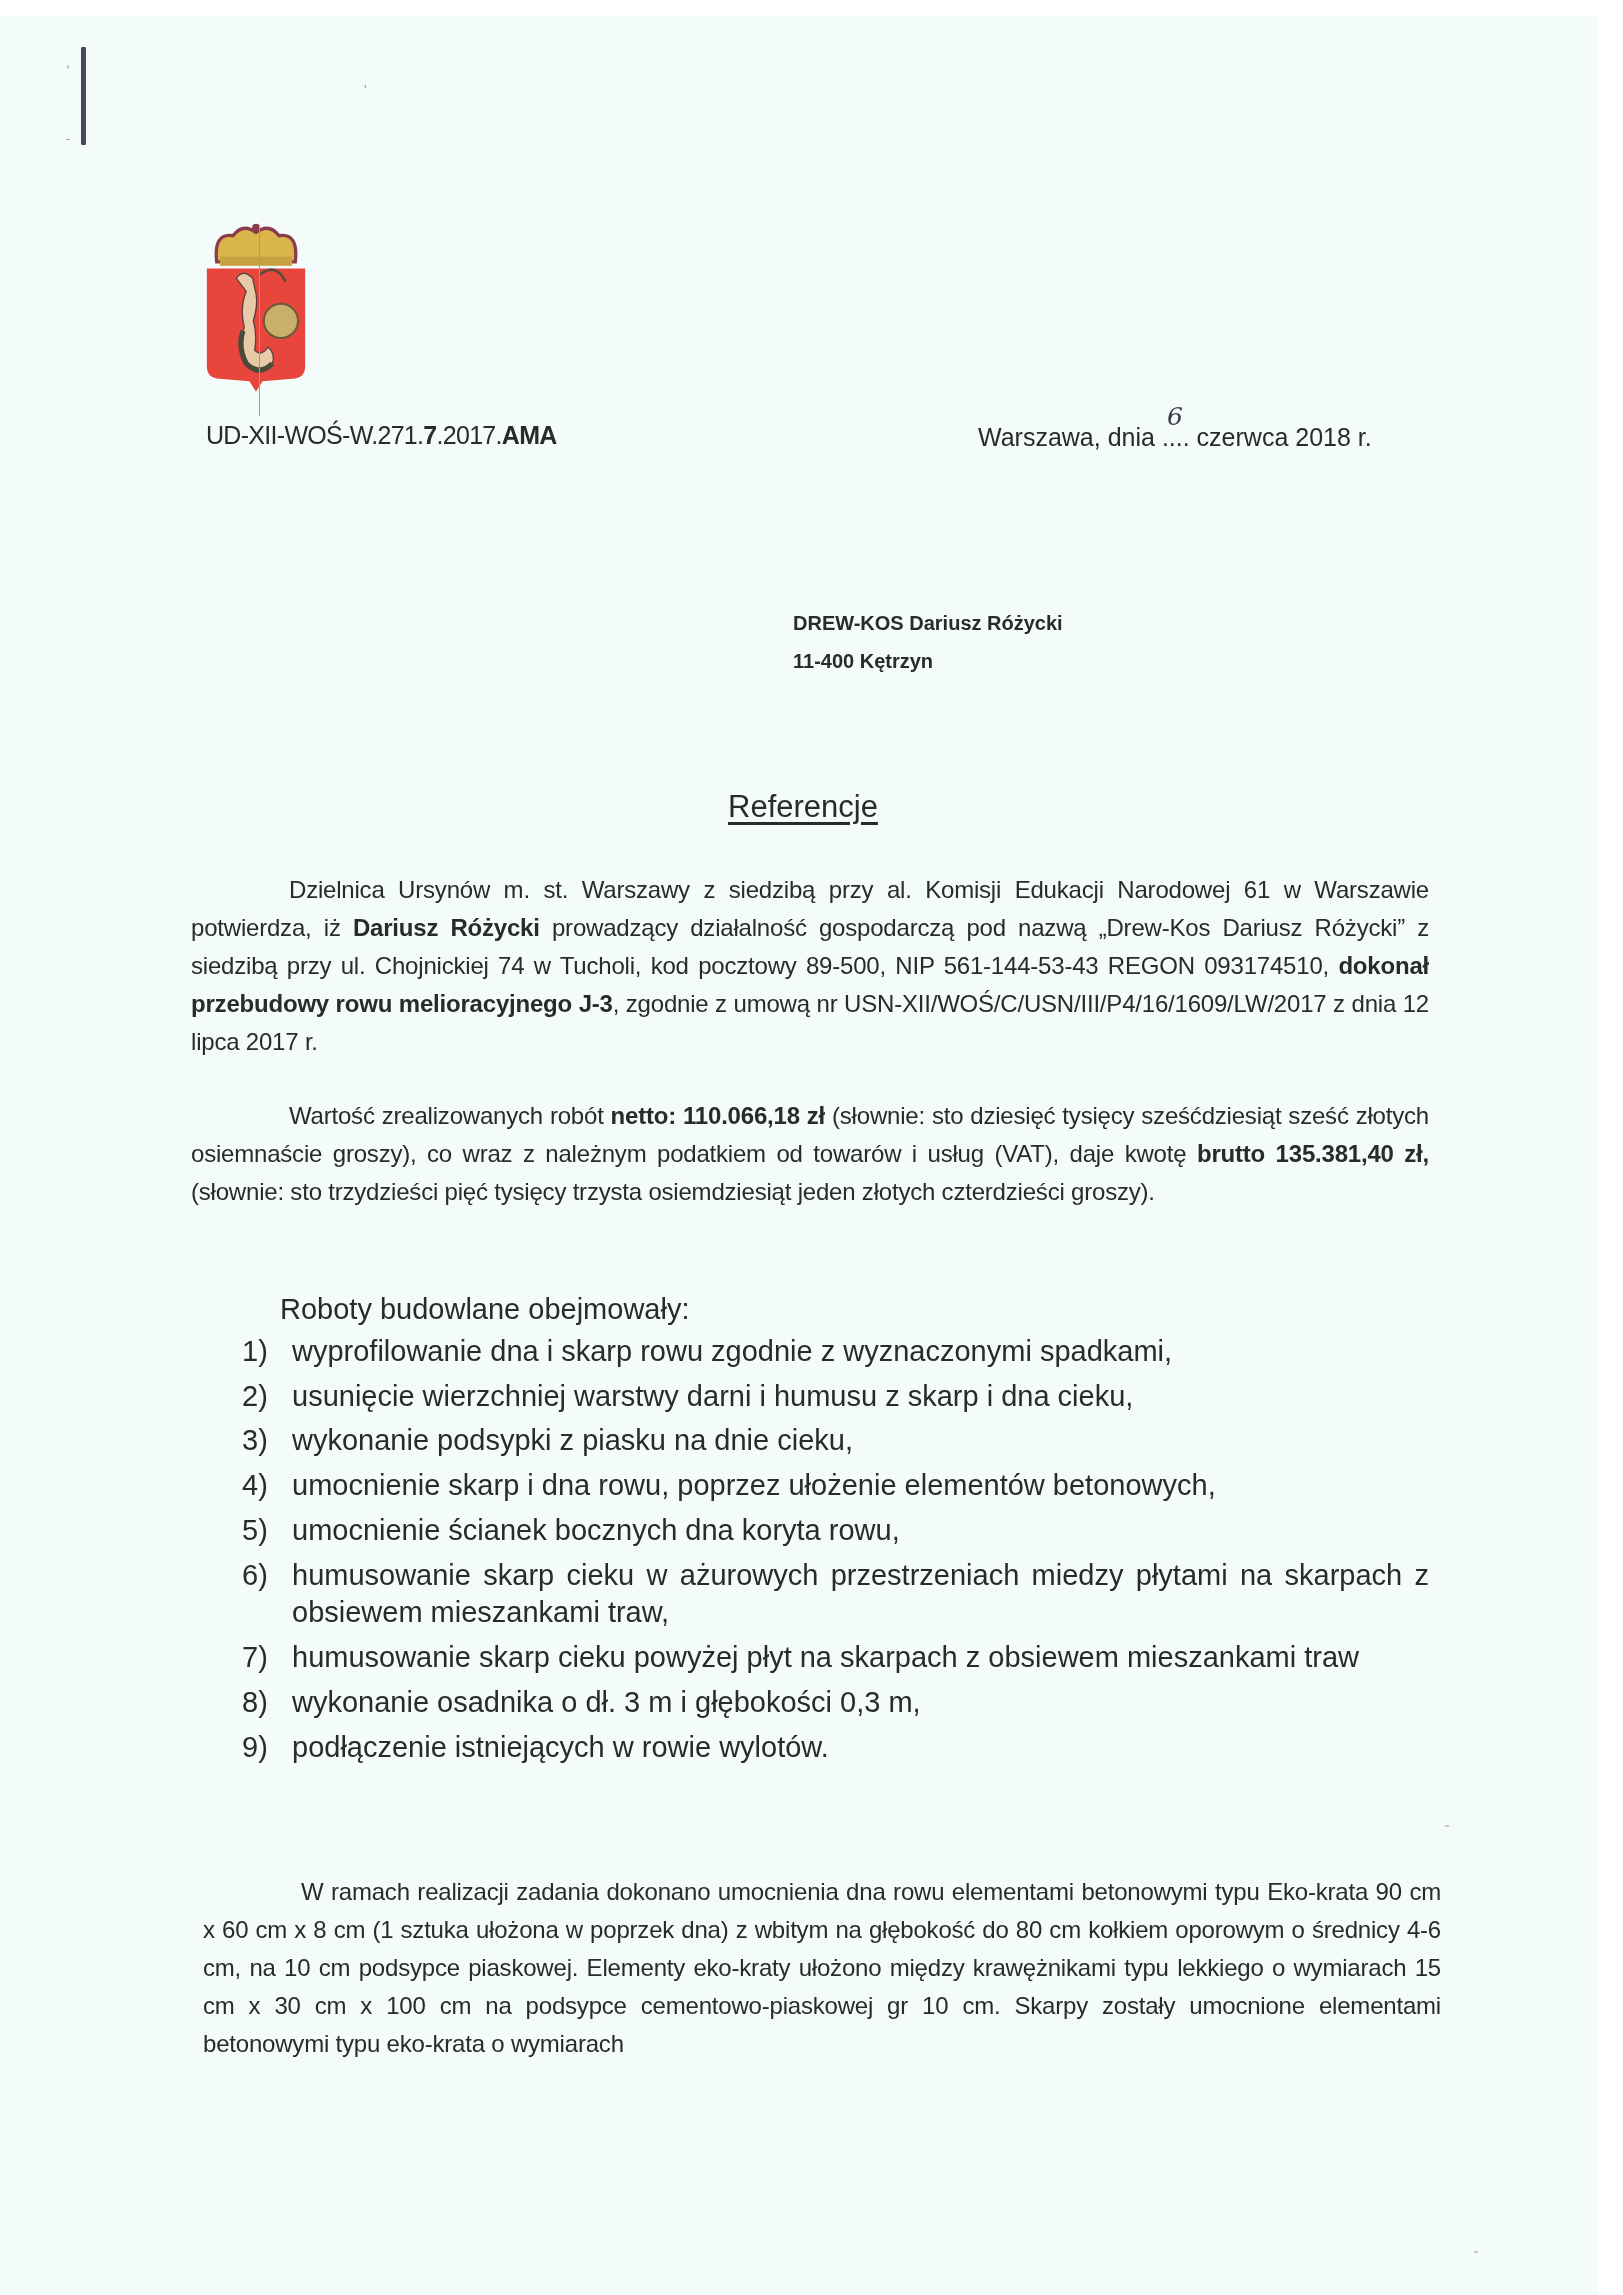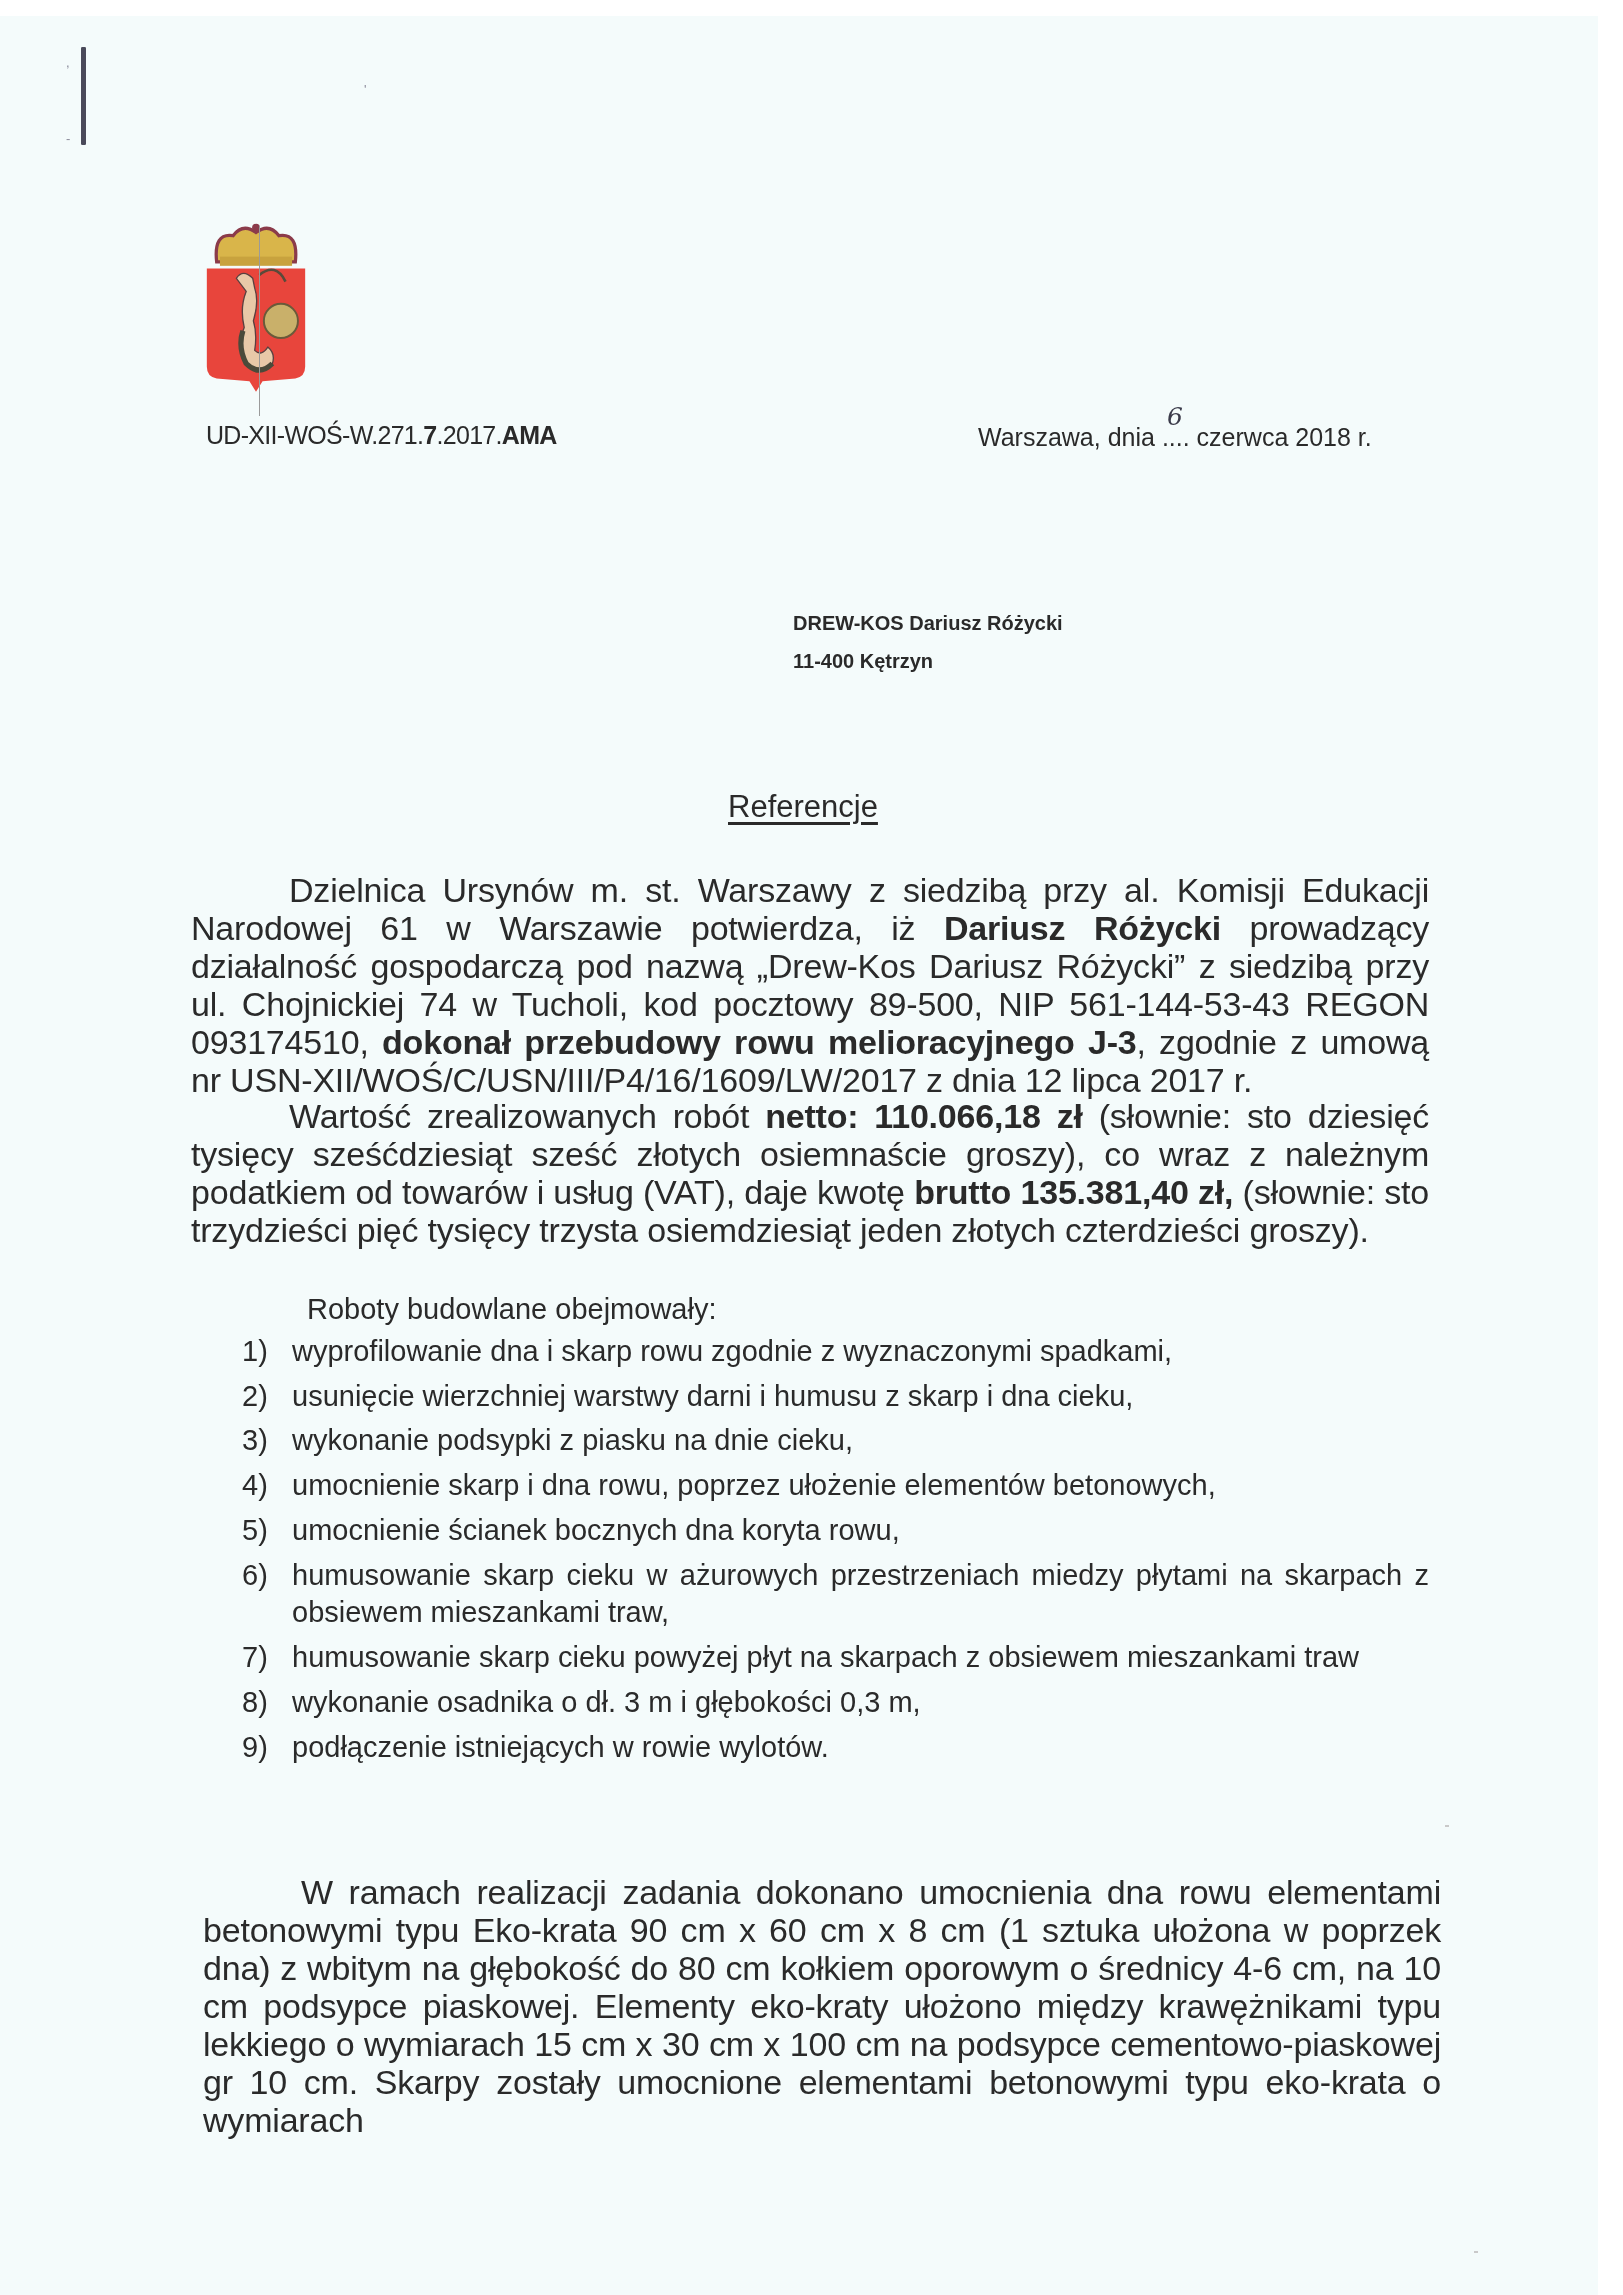--- a/index.html
+++ b/index.html
@@ -53,28 +53,28 @@
       position: absolute; left: 793px; top: 588px;
       font-size: 20px; font-weight: bold; line-height: 38px;
     }
     .title {
       position: absolute; left: 728px; top: 773px;
       font-size: 31px; font-weight: normal; text-decoration: underline;
       text-underline-offset: 5.2px;
     }
     .body-text {
       position: absolute; left: 191px; width: 1238px;
-      font-size: 34px; line-height: 38px;
+      font-size: 24px; line-height: 38px;
       text-align: justify;
       letter-spacing: -0.2px;
     }
     .body-text p { margin: 0; text-indent: 98px; }
     .p1 { top: 855px; }
     .p2 { top: 1081px; }
-    .list-intro { position: absolute; left: 307px; top: 1277px; font-size: 29px; }
+    .list-intro { position: absolute; left: 280px; top: 1277px; font-size: 29px; }
     .works-list {
       position: absolute; left: 242px; top: 1317px; width: 1187px;
       font-size: 29px; line-height: 37px; margin: 0; padding: 0; list-style: none;
     }
     .works-list li { display: flex; margin-bottom: 7.9px; }
     .works-list .num { width: 50px; flex: none; }
     .works-list .txt { flex: 1; text-align: justify; }
     .p3 { top: 1857px; margin-left: 12px; }
     .scan-mark { position: absolute; width: 3.9px; height: 2px; background: #c9c9c9; }
   </style>

